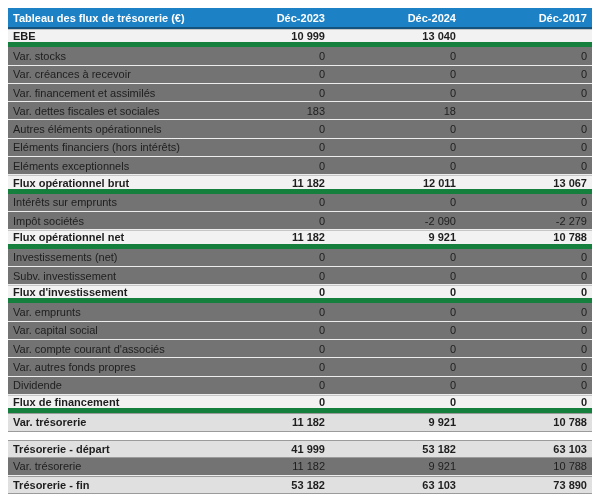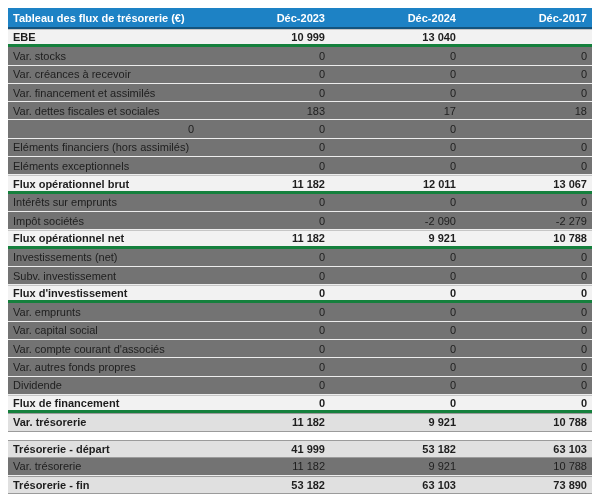--- a/index.html
+++ b/index.html
@@ -35,21 +35,21 @@
   .row {
     height: 18.3px;
     font-size: 11px;
     background: #737373;
     border-bottom: 1px solid #ededed;
   }
   .row.summary {
     background: #f2f2f2;
     font-weight: bold;
     border-top: 1px solid #c6c6c6;
-    border-bottom: 3px solid #15803d;
+    border-bottom: 5px solid #15803d;
   }
   .row.total {
     background: #e0e0e0;
     font-weight: bold;
     border-top: 1px solid #9b9b9b;
     border-bottom: 1px solid #9b9b9b;
   }
   .spacer {
     height: 8px;
     background: #ffffff;
@@ -91,30 +91,30 @@
       </div>
       <div class="grid-row row normal">
         <div class="cell label">Var. financement et assimilés</div>
         <div class="cell num">0</div>
         <div class="cell num">0</div>
         <div class="cell num">0</div>
       </div>
       <div class="grid-row row normal">
         <div class="cell label">Var. dettes fiscales et sociales</div>
         <div class="cell num">183</div>
-        <div class="cell num">17</div>
         <div class="cell num">18</div>
       </div>
       <div class="grid-row row normal">
-        <div class="cell num">0</div>
-        <div class="cell num">0</div>
-        <div class="cell num">0</div>
-      </div>
-      <div class="grid-row row normal">
-        <div class="cell label">Eléments financiers (hors assimilés)</div>
+        <div class="cell label">Autres éléments opérationnels</div>
+        <div class="cell num">0</div>
+        <div class="cell num">0</div>
+        <div class="cell num">0</div>
+      </div>
+      <div class="grid-row row normal">
+        <div class="cell label">Eléments financiers (hors intérêts)</div>
         <div class="cell num">0</div>
         <div class="cell num">0</div>
         <div class="cell num">0</div>
       </div>
       <div class="grid-row row normal">
         <div class="cell label">Eléments exceptionnels</div>
         <div class="cell num">0</div>
         <div class="cell num">0</div>
         <div class="cell num">0</div>
       </div>

